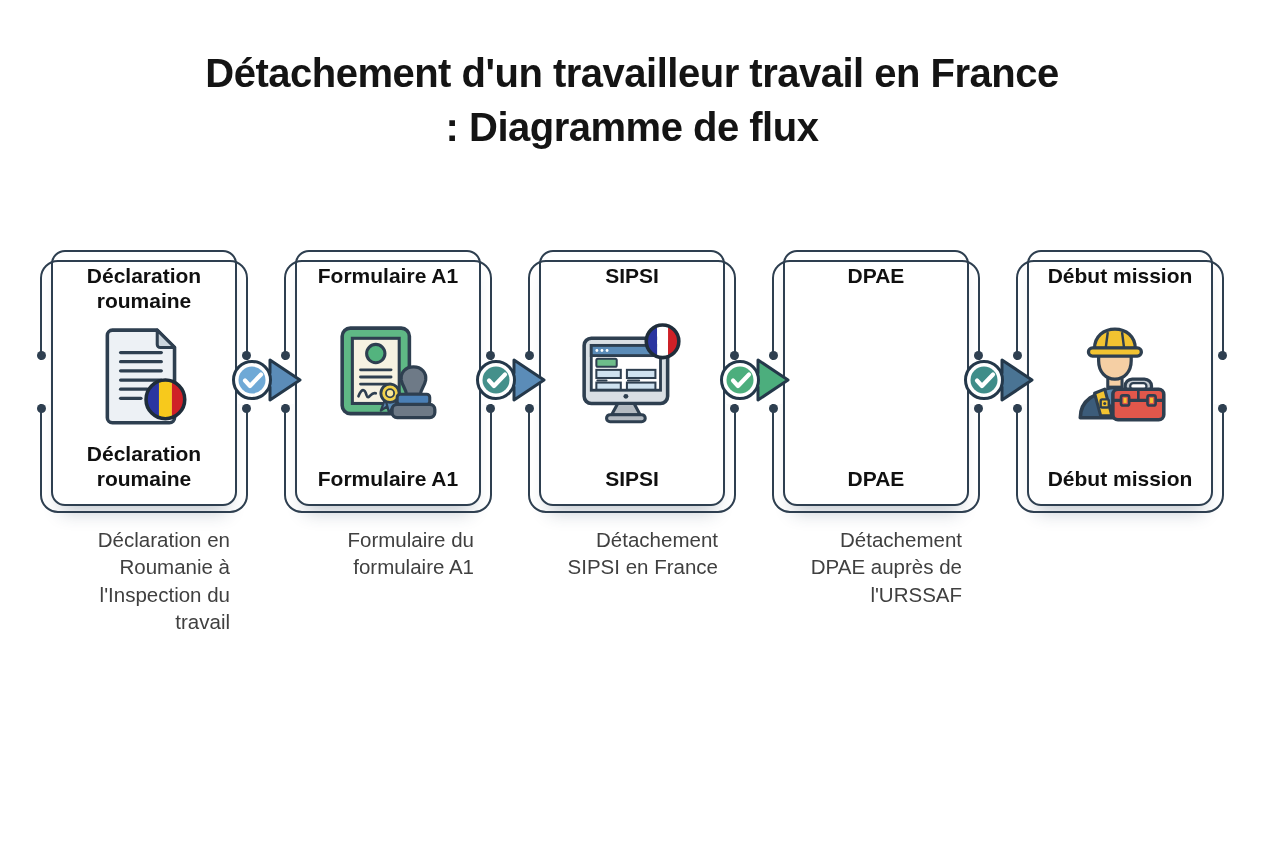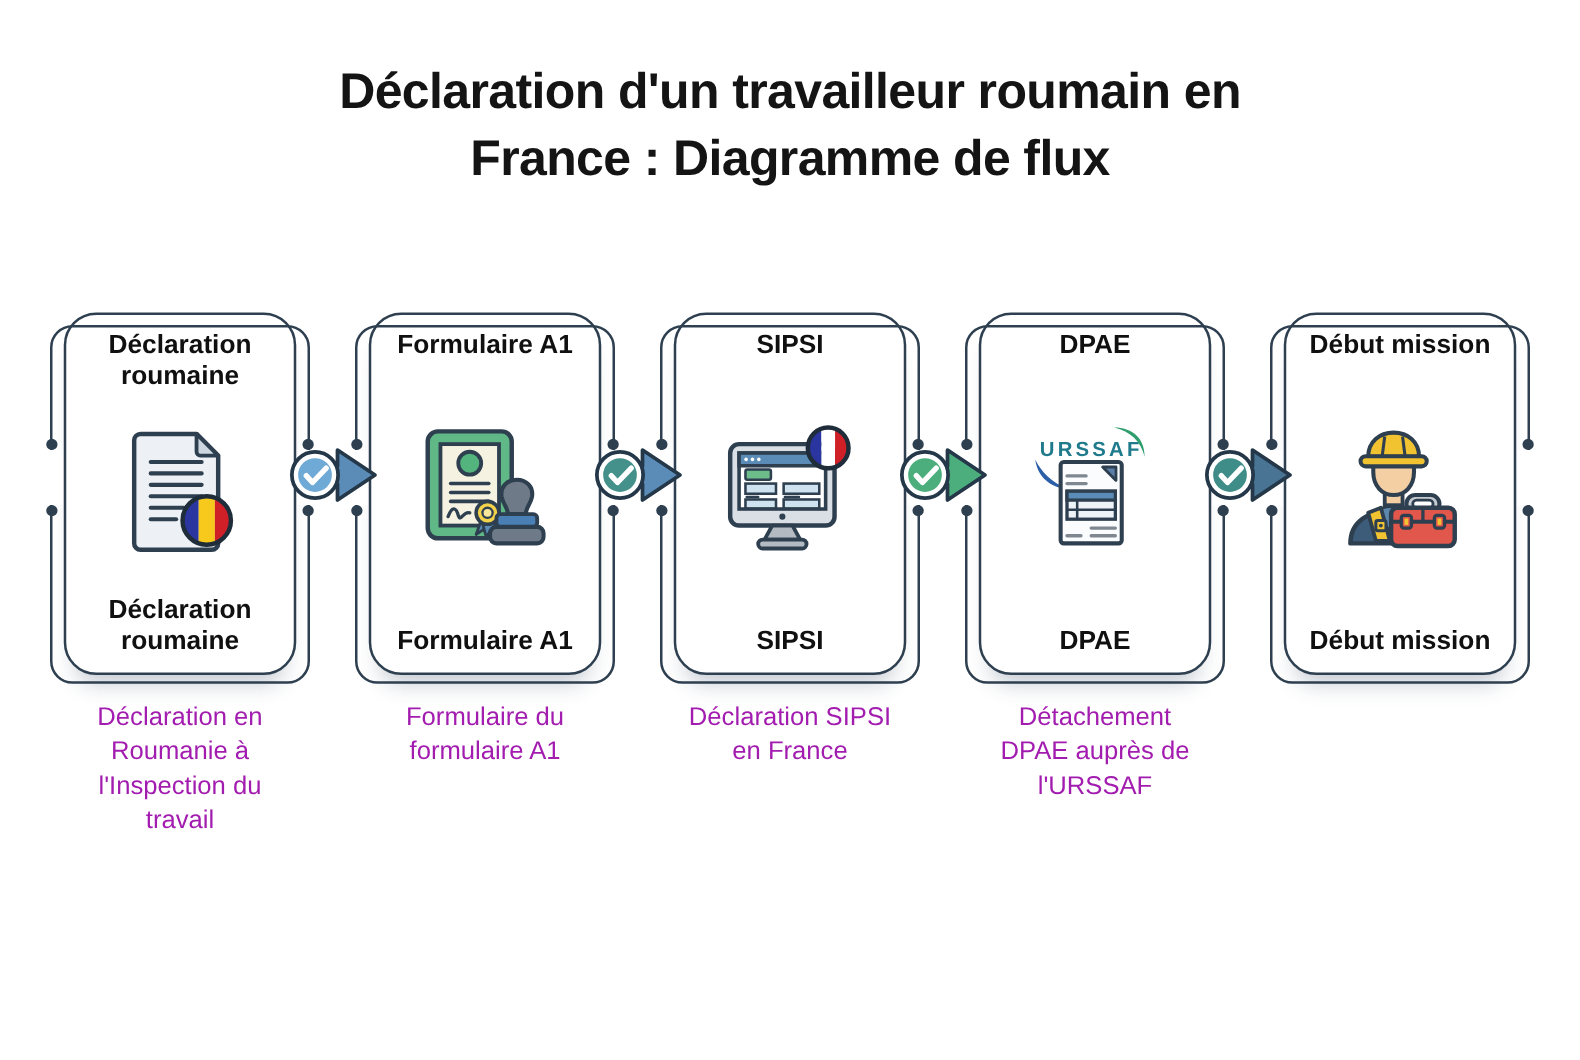--- a/index.html
+++ b/index.html
@@ -8,51 +8,51 @@
     font-family:"Liberation Sans",sans-serif;position:relative;
   }
   .page-title{
     margin:46px auto 0;max-width:860px;text-align:center;
     font-size:40px;font-weight:700;line-height:1.35;color:#141414;
     letter-spacing:-0.5px;
   }
   .flow{position:relative;margin-top:96px;display:flex;justify-content:center;gap:58px;}
   .step{width:186px;display:flex;flex-direction:column;align-items:center;}
   .card{
-    position:relative;width:186px;height:290px;box-sizing:border-box;
-    background:#ffffff;border:2.5px solid #2e3f50;border-radius:26px;
+    position:relative;width:186px;height:256px;box-sizing:border-box;
+    background:#ffffff;border:2.5px solid #2e3f50;border-radius:14px;
     display:flex;flex-direction:column;align-items:center;justify-content:space-between;
     padding:12px 6px;z-index:1;
     box-shadow:0 16px 18px -10px rgba(40,60,85,.28);
   }
   .card::before{
     content:"";position:absolute;top:8px;bottom:-9px;left:-13px;right:-13px;
     border:2.5px solid #2e3f50;border-radius:18px;z-index:-1;background:transparent;
   }
   .edge-gap{position:absolute;width:20px;height:44px;top:108px;background:#ffffff;z-index:0;}
   .edge-gap.l{left:-23px;} .edge-gap.r{right:-23px;}
   .edge-dot{position:absolute;width:9px;height:9px;border-radius:50%;background:#2e3f50;z-index:2;}
   .edge-dot.l{left:-16px;} .edge-dot.r{right:-16px;}
   .edge-dot.t{top:99px;} .edge-dot.b{top:152px;}
   .card-title{
     font-size:21px;font-weight:700;color:#101010;text-align:center;line-height:1.18;
     padding:0 4px;
   }
   .icon-wrap{flex:1;display:flex;align-items:center;justify-content:center;}
   .caption{
-    margin-top:20px;max-width:172px;text-align:center;
-    font-size:20.5px;line-height:1.33;color:#a21caf;
+    margin-top:20px;max-width:172px;text-align:right;
+    font-size:20.5px;line-height:1.33;color:#404040;
   }
   .connector{position:absolute;top:95px;width:80px;height:70px;z-index:5;}
   .c0{left:226px;} .c1{left:470px;} .c2{left:714px;} .c3{left:958px;}
 </style>
 </head>
 <body>
 
-<h1 class="page-title">Déclaration d'un travailleur roumain en France : Diagramme de flux</h1>
+<h1 class="page-title">Détachement d'un travailleur travail en France : Diagramme de flux</h1>
 
 <div class="flow">
 
   <div class="step">
     <div class="card">
       <i class="edge-gap l"></i>
       <i class="edge-gap r"></i>
       <i class="edge-dot l t"></i>
       <i class="edge-dot l b"></i>
       <i class="edge-dot r t"></i>
@@ -157,52 +157,32 @@
           <g clip-path="url(#flag-fr)">
             <rect x="69" y="3" width="10.7" height="32" fill="#2a35a0"></rect>
             <rect x="79.7" y="3" width="10.7" height="32" fill="#ffffff"></rect>
             <rect x="90.4" y="3" width="10.7" height="32" fill="#cf2027"></rect>
           </g>
           <circle cx="85" cy="19" r="16" fill="none" stroke="#1f2d3a" stroke-width="3.5"></circle>
         </svg>
       </div>
       <div class="card-title">SIPSI</div>
     </div>
-    <div class="caption">Déclaration SIPSI en France</div>
+    <div class="caption">Détachement SIPSI en France</div>
   </div>
 
   <div class="step">
     <div class="card">
       <i class="edge-gap l"></i>
       <i class="edge-gap r"></i>
       <i class="edge-dot l t"></i>
       <i class="edge-dot l b"></i>
       <i class="edge-dot r t"></i>
       <i class="edge-dot r b"></i>
       <div class="card-title">DPAE</div>
-      <div class="icon-wrap">
-        <svg width="112" height="112" viewBox="0 0 110 110">
-          <text x="52" y="25" text-anchor="middle" font-size="16" font-weight="bold" letter-spacing="2.5" fill="#1f7a8c">URSSAF</text>
-          <path d="M8,28 C10,42 20,50 33,51 C21,46 13,38 8,28 Z" fill="#2b5fa8"></path>
-          <path d="M70,3 C83,6 91,14 94,26 C94,11 84,3 70,3 Z" fill="#2f9e6e"></path>
-          <rect x="28" y="30" width="48" height="64" rx="2.5" fill="#fbfcfe" stroke="#2e3f50" stroke-width="3.2"></rect>
-          <path d="M61,34 l10.5,0 0,10.5 z" fill="#5b7fa6" stroke="#2e3f50" stroke-width="2.2" stroke-linejoin="round"></path>
-          <g stroke="#7f8890" stroke-width="2.6" stroke-linecap="round">
-            <line x1="33" y1="41" x2="48" y2="41"></line>
-              <line x1="33" y1="47" x2="48" y2="47"></line>
-            <line x1="52" y1="82" x2="71" y2="82"></line>
-              <line x1="52" y1="88" x2="71" y2="88"></line>
-              <line x1="33" y1="88" x2="44" y2="88"></line>
-          </g>
-          <rect x="33" y="53" width="38" height="22" fill="#eef3f8" stroke="#2e3f50" stroke-width="2.6"></rect>
-          <rect x="33" y="53" width="38" height="7" fill="#5b8cb8" stroke="#2e3f50" stroke-width="2.6"></rect>
-          <line x1="41" y1="60" x2="41" y2="75" stroke="#2e3f50" stroke-width="2"></line>
-          <line x1="33" y1="67.5" x2="71" y2="67.5" stroke="#2e3f50" stroke-width="2"></line>
-        </svg>
-      </div>
       <div class="card-title">DPAE</div>
     </div>
     <div class="caption">Détachement DPAE auprès de l'URSSAF</div>
   </div>
 
   <div class="step">
     <div class="card">
       <i class="edge-gap l"></i>
       <i class="edge-gap r"></i>
       <i class="edge-dot l t"></i>

